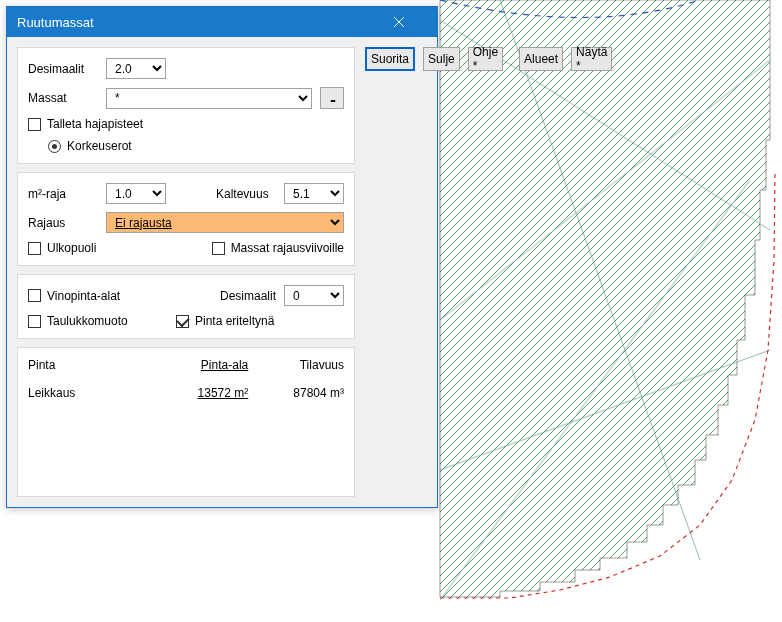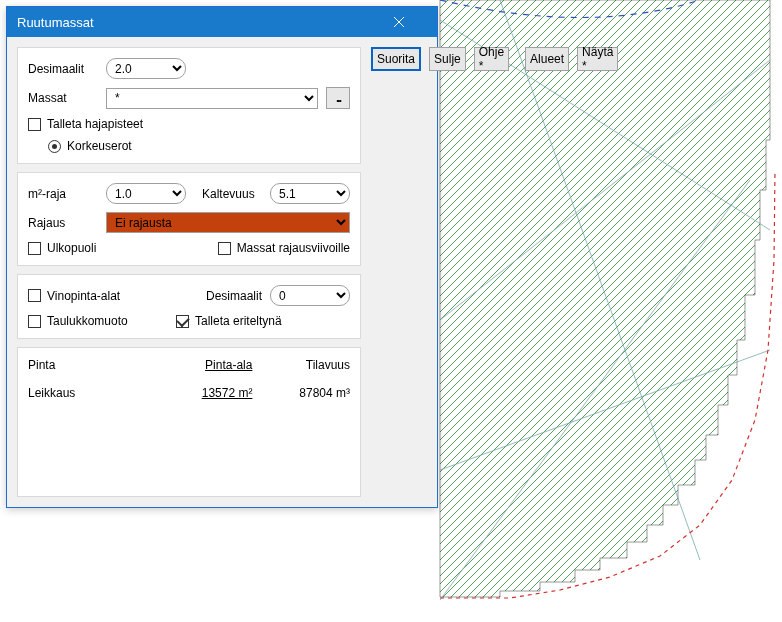--- a/index.html
+++ b/index.html
@@ -81,21 +81,21 @@
   .row:last-child { margin-bottom: 0; }
   .label { width: 70px; }
   .label-s { width: 60px; }
   select, input[type=text] {
     font: inherit;
     border: 1px solid #a0a0a0;
     background: #fff;
     height: 21px;
     padding: 0 4px;
   }
-  .combo-sm { width: 80px; border-radius: 10px; }
+  .combo-sm { width: 60px; }
   .combo-wide { flex: 1; }
   .dots-btn {
     width: 24px; height: 22px;
     border: 1px solid #a0a0a0;
     background: #e8e8e8;
     display: flex; align-items: center; justify-content: center;
     cursor: pointer;
     font-weight: bold;
     letter-spacing: -2px;
   }
@@ -157,21 +157,22 @@
     height: 150px;
   }
   .results-header, .results-row {
     display: flex;
   }
   .results-header { margin-bottom: 14px; }
   .col1 { flex: 1.3; }
   .col2 { flex: 1; text-align: right; text-decoration: underline; }
   .col3 { flex: 1; text-align: right; }
   .ei-rajausta {
-    background: #c2410c;
+    background: #fdba74;
+    text-decoration: underline;
   }
 </style>
 </head>
 <body>
 
 <svg class="canvas" width="782" height="622">
   <defs>
     <pattern id="hatch" patternUnits="userSpaceOnUse" width="8" height="8">
       <path d="M-2,2 l4,-4 M0,8 l8,-8 M6,10 l4,-4" stroke="#2a8a3a" stroke-width="0.8"></path>
     </pattern>
@@ -276,21 +277,21 @@
             <option>0</option>
           </select>
         </div>
         <div class="row">
           <div class="checkbox" style="width:140px">
             <span class="cb-box"></span>
             <span>Taulukkomuoto</span>
           </div>
           <div class="checkbox">
             <span class="cb-box checked"></span>
-            <span>Talleta eriteltynä</span>
+            <span>Pinta eriteltynä</span>
           </div>
         </div>
       </div>
 
       <div class="panel results">
         <div class="results-header">
           <span class="col1">Pinta</span>
           <span class="col2">Pinta-ala</span>
           <span class="col3">Tilavuus</span>
         </div>

